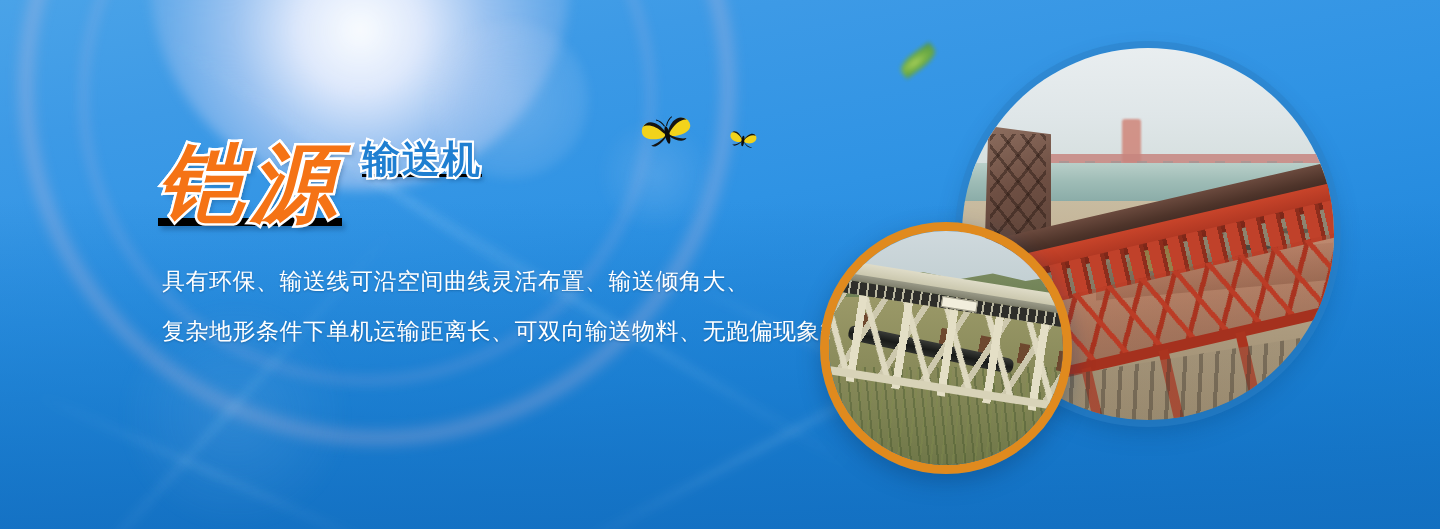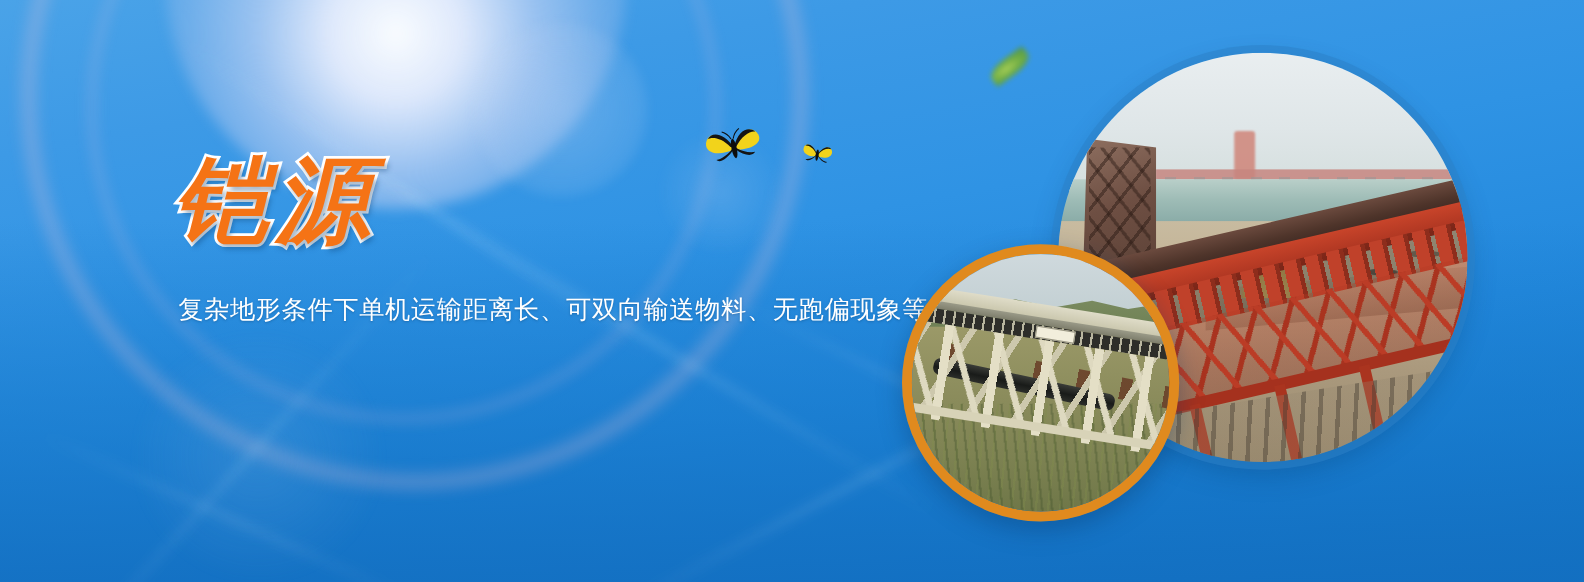--- a/index.html
+++ b/index.html
@@ -88,20 +88,21 @@
   .streak.s5 { left: 640px; top: 360px; width: 420px; height: 4px; transform: rotate(26deg); }
   .streak.s6 { left: 20px; top: 470px; width: 380px; height: 4px; transform: rotate(24deg); }
 
   
   .headline {
     position: absolute;
     left: 158px; top: 140px;
     display: flex;
     align-items: flex-start;
     pointer-events: none;
+    text-decoration: underline;
   }
   .brand {
     font-family: "DejaVu Serif", "Liberation Serif", serif;
     font-size: 86px;
     font-weight: 700;
     font-style: italic;
     letter-spacing: 6px;
     color: #f57315;
     -webkit-text-stroke: 5px #ffffff;
     paint-order: stroke fill;
@@ -323,23 +324,25 @@
   <div class="flare-bubble b3"></div>
   <div class="streak s1"></div>
   <div class="streak s2"></div>
   <div class="streak s3"></div>
   <div class="streak s4"></div>
   <div class="streak s5"></div>
   <div class="streak s6"></div>
 
   <div class="headline">
     <span class="brand">铠源</span>
+    <span class="product">输送机</span>
   </div>
 
   <div class="blurb">
+    <div class="blurb-line">具有环保、输送线可沿空间曲线灵活布置、输送倾角大、</div>
     <div class="blurb-line">复杂地形条件下单机运输距离长、可双向输送物料、无跑偏现象等特点，</div>
   </div>
 
   <div class="photo-big">
     <div class="scene">
       <div class="bg-sky"></div>
       <div class="far-tower"></div>
       <div class="far-pier"></div>
       <div class="far-pier-legs"></div>
       <div class="bg-water"></div>

